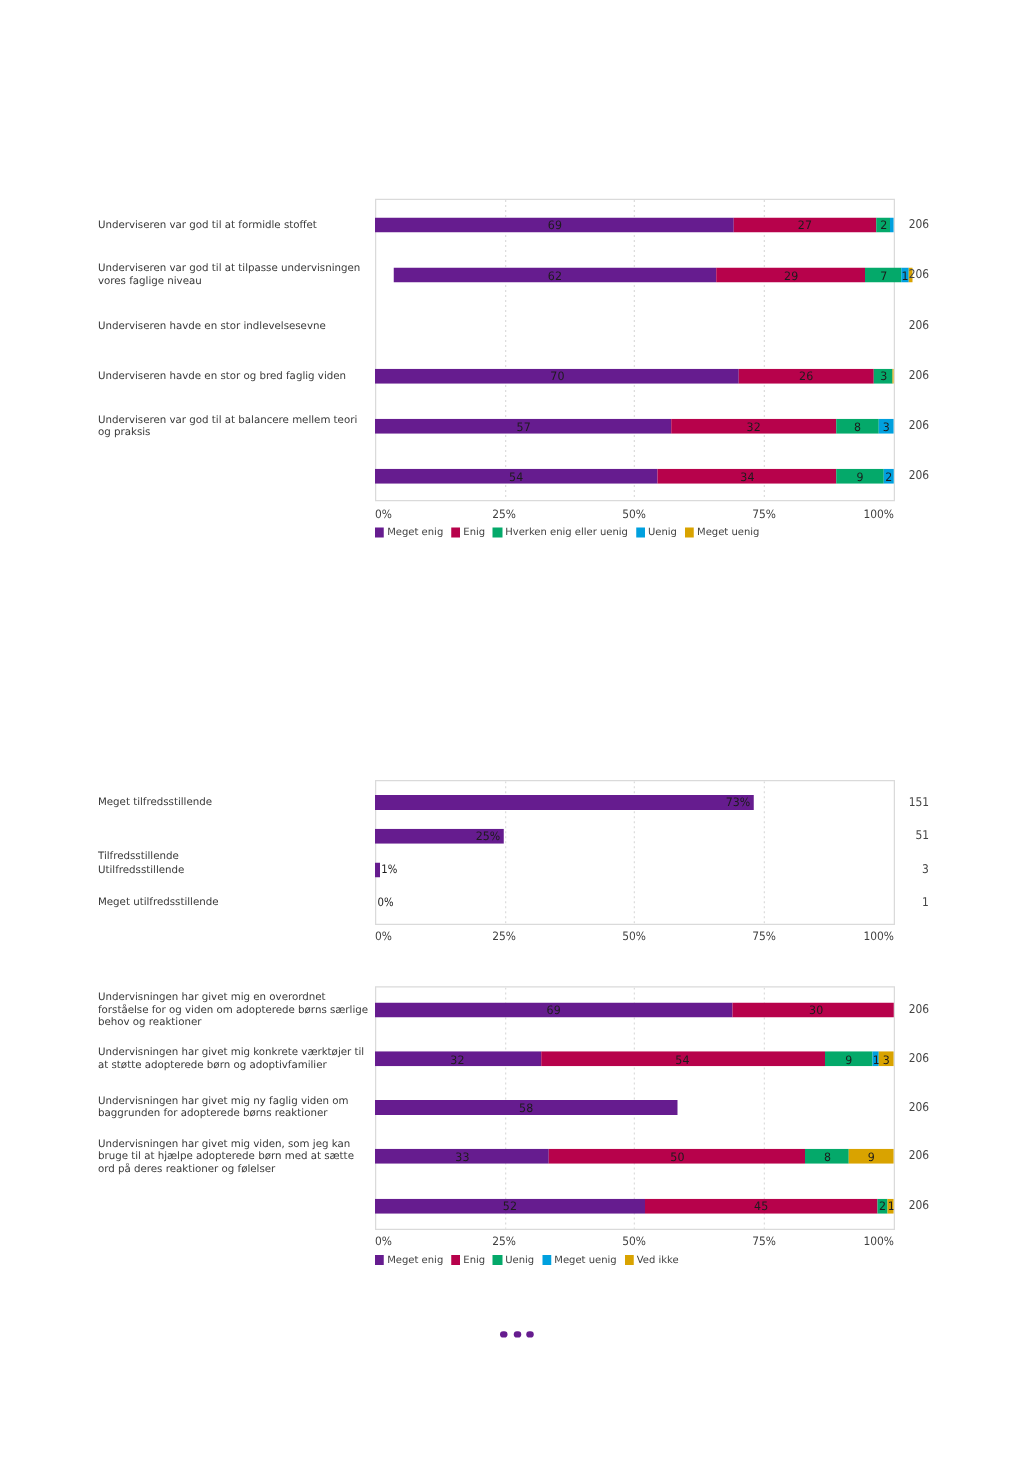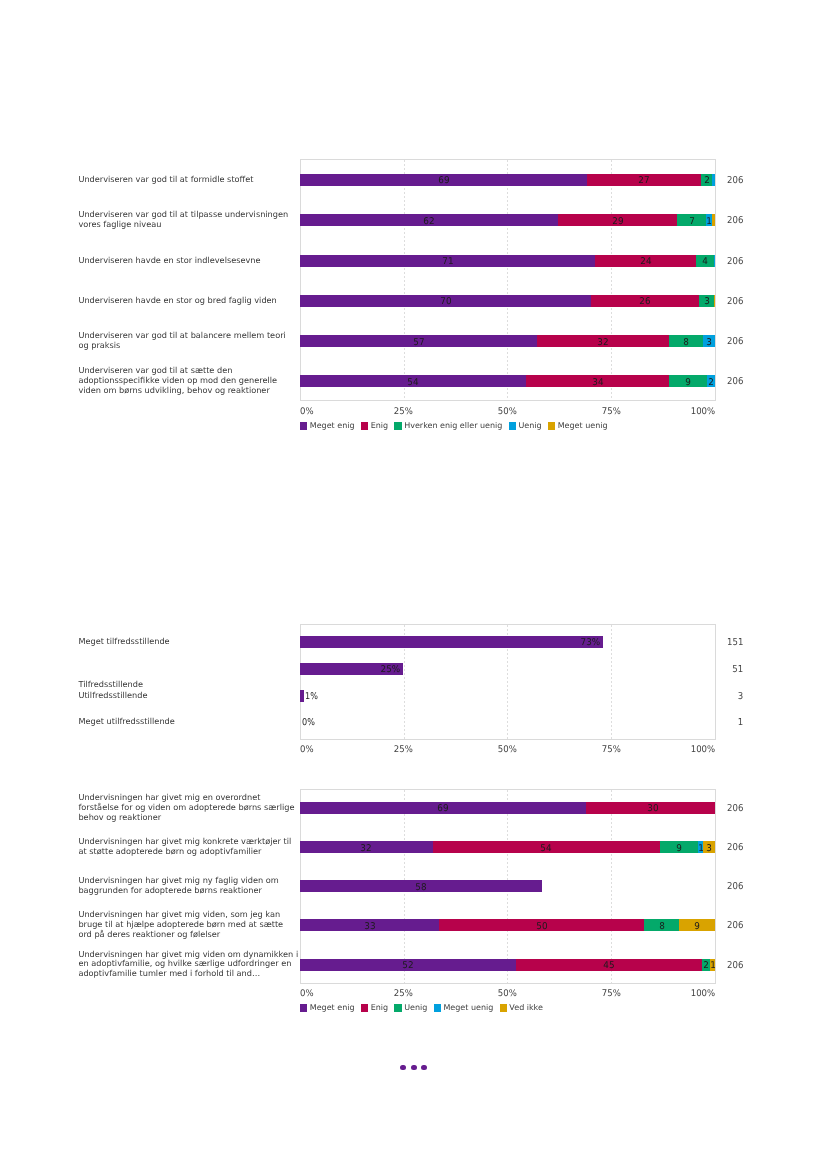--- a/index.html
+++ b/index.html
@@ -39,63 +39,48 @@
   <div class="chart">
     <div class="plot" style="left:299.6px;top:159.3px;width:416.0px;height:242.1px;"></div>
     <div class="gridline" style="left:403.6px;top:160.3px;height:240.1px;"></div>
     <div class="gridline" style="left:507.4px;top:160.3px;height:240.1px;"></div>
     <div class="gridline" style="left:611.2px;top:160.3px;height:240.1px;"></div>
     <div class="catlabel" style="left:78.4px;width:220.0px;top:179.9px;">Underviseren var god til at formidle stoffet</div>
     <div class="catlabel" style="left:78.4px;width:220.0px;top:220.2px;">Underviseren var god til at tilpasse undervisningen vores faglige niveau</div>
     <div class="catlabel" style="left:78.4px;width:220.0px;top:260.5px;">Underviseren havde en stor indlevelsesevne</div>
     <div class="catlabel" style="left:78.4px;width:220.0px;top:300.8px;">Underviseren havde en stor og bred faglig viden</div>
     <div class="catlabel" style="left:78.4px;width:220.0px;top:341.1px;">Underviseren var god til at balancere mellem teori og praksis</div>
-    <div class="catlabel" style="left:78.4px;width:220.0px;top:381.4px;">Underviseren var god til at sætte den adoptionsspecifikke viden op mod den generelle viden om børns udvikling, behov og reaktioner</div>
     <div class="bar" style="left:300.3px;top:173.9px;width:415.2px;height:12.0px;">
       <div class="seg" style="width: 286.28px; flex: 0 0 auto; justify-content: center; background-color: rgb(102, 28, 143);">
           <span>69</span>
         </div>
       <div class="seg" style="width: 114.93px; flex: 0 0 auto; justify-content: center; background-color: rgb(183, 2, 75);">
           <span>27</span>
         </div>
       <div class="seg" style="width: 10.59px; flex: 0 0 auto; justify-content: center; background-color: rgb(4, 169, 106);">
           <span>2</span>
         </div>
       <div class="seg" style="width: 3.4px; flex: 1 0 auto; justify-content: center; background-color: rgb(0, 160, 222);">
           <span></span>
         </div>
     </div>
-    <div class="bar" style="left:300.3px;top:214.2px;width:415.2px;height:12.0px;">
+    <div class="bar" style="left:300.3px;top:214.2px;width:415.2px;height:12.0px;padding-left:15px;">
       <div class="seg" style="width: 257.51px; flex: 0 0 auto; justify-content: center; background-color: rgb(102, 28, 143);">
           <span>62</span>
         </div>
       <div class="seg" style="width: 119.49px; flex: 0 0 auto; justify-content: center; background-color: rgb(183, 2, 75);">
           <span>29</span>
         </div>
       <div class="seg" style="width: 28.61px; flex: 0 0 auto; justify-content: center; background-color: rgb(4, 169, 106);">
           <span>7</span>
         </div>
       <div class="seg" style="width: 6.02px; flex: 0 0 auto; justify-content: center; background-color: rgb(0, 160, 222);">
           <span>1</span>
         </div>
       <div class="seg" style="width: 3.61px; flex: 1 0 auto; justify-content: center; background-color: rgb(217, 163, 0);">
-          <span></span>
-        </div>
-    </div>
-    <div class="bar" style="left:300.3px;top:254.5px;width:415.2px;height:12.0px;">
-      <div class="seg" style="width: 294.96px; flex: 0 0 auto; justify-content: center; background-color: rgb(102, 28, 143);">
-          <span>71</span>
-        </div>
-      <div class="seg" style="width: 100.81px; flex: 0 0 auto; justify-content: center; background-color: rgb(183, 2, 75);">
-          <span>24</span>
-        </div>
-      <div class="seg" style="width: 17.69px; flex: 0 0 auto; justify-content: center; background-color: rgb(4, 169, 106);">
-          <span>4</span>
-        </div>
-      <div class="seg" style="width: 1.7px; flex: 1 0 auto; justify-content: center; background-color: rgb(0, 160, 222);">
           <span></span>
         </div>
     </div>
     <div class="bar" style="left:300.3px;top:294.8px;width:415.2px;height:12.0px;">
       <div class="seg" style="width: 290.76px; flex: 0 0 auto; justify-content: center; background-color: rgb(102, 28, 143);">
           <span>70</span>
         </div>
       <div class="seg" style="width: 108.12px; flex: 0 0 auto; justify-content: center; background-color: rgb(183, 2, 75);">
           <span>26</span>
         </div>
@@ -208,21 +193,20 @@
   </div>
   <div class="chart">
     <div class="plot" style="left:299.6px;top:788.6px;width:416.0px;height:195.0px;"></div>
     <div class="gridline" style="left:403.6px;top:789.6px;height:193.0px;"></div>
     <div class="gridline" style="left:507.4px;top:789.6px;height:193.0px;"></div>
     <div class="gridline" style="left:611.2px;top:789.6px;height:193.0px;"></div>
     <div class="catlabel" style="left:78.4px;width:220.0px;top:807.9px;">Undervisningen har givet mig en overordnet forståelse for og viden om adopterede børns særlige behov og reaktioner</div>
     <div class="catlabel" style="left:78.4px;width:220.0px;top:847.0px;">Undervisningen har givet mig konkrete værktøjer til at støtte adopterede børn og adoptivfamilier</div>
     <div class="catlabel" style="left:78.4px;width:220.0px;top:886.2px;">Undervisningen har givet mig ny faglig viden om baggrunden for adopterede børns reaktioner</div>
     <div class="catlabel" style="left:78.4px;width:220.0px;top:925.4px;">Undervisningen har givet mig viden, som jeg kan bruge til at hjælpe adopterede børn med at sætte ord på deres reaktioner og følelser</div>
-    <div class="catlabel" style="left:78.4px;width:220.0px;top:964.6px;">Undervisningen har givet mig viden om dynamikken i en adoptivfamilie, og hvilke særlige udfordringer en adoptivfamilie tumler med i forhold til and…</div>
     <div class="bar" style="left:300.3px;top:801.9px;width:415.2px;height:12.0px;">
       <div class="seg" style="width: 285.33px; flex: 0 0 auto; justify-content: center; background-color: rgb(102, 28, 143);">
           <span>69</span>
         </div>
       <div class="seg" style="width: 135px; flex: 0 0 auto; justify-content: center; background-color: rgb(183, 2, 75);">
           <span>30</span>
         </div>
       <div class="seg" style="width: 2.2px; flex: 0 0 auto; justify-content: center; background-color: rgb(4, 169, 106);">
           <span></span>
         </div>

